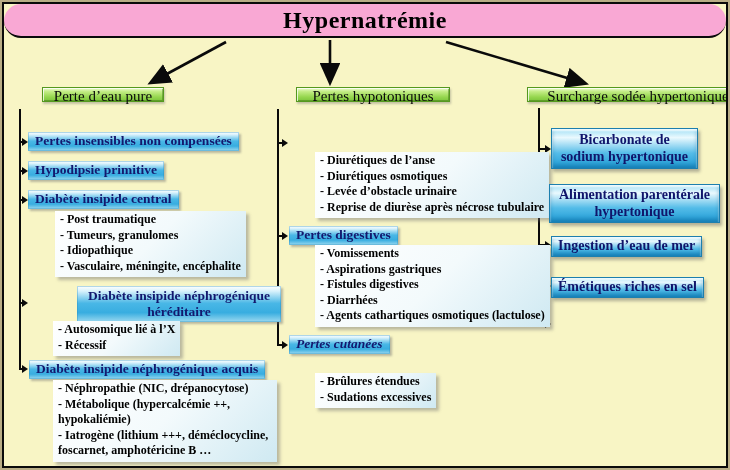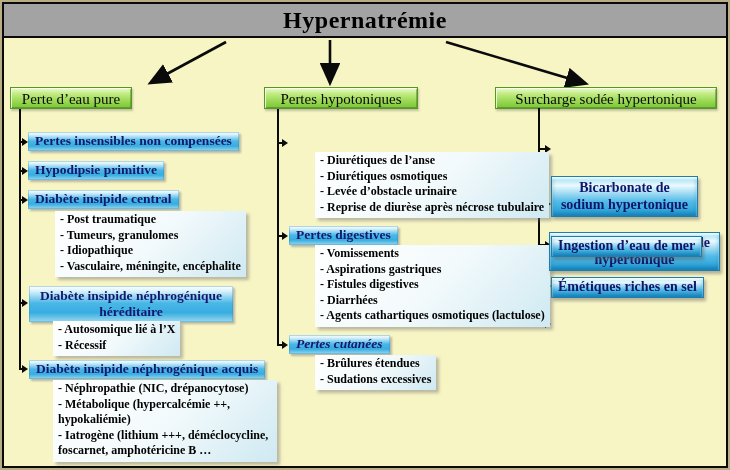--- a/index.html
+++ b/index.html
@@ -1,46 +1,46 @@
 <!DOCTYPE html>
 <html><head>
 <meta charset="utf-8">
 <style>
   html,body{margin:0;padding:0;background:#888;}
   #root{width:730px;height:470px;background:#b9ad86;padding:2px;box-sizing:border-box;font-family:"Liberation Serif", serif;}
   #app{position:relative;width:100%;height:100%;box-sizing:border-box;border:2px solid #0a0a0a;background:#f8f5c5;overflow:hidden;}
 
-  .titlebar{position:absolute;left:0;top:0;right:0;height:32px;background:#a3a3a3;
-    border-bottom:2px solid #0a0a0a;display:flex;align-items:center;justify-content:center;}
+  .titlebar{position:absolute;left:0;top:0;right:0;height:32px;background:#f9a8d4;
+    border-bottom:2px solid #0a0a0a;display:flex;align-items:center;justify-content:center;border-radius:17px;}
   .titlebar .t{font-size:24px;font-weight:bold;color:#000;letter-spacing:.5px;}
 
   .fan{position:absolute;left:0;top:36px;width:730px;height:50px;}
 
-  .cat{position:absolute;height:22px;box-sizing:border-box;display:flex;align-items:flex-end;justify-content:center;
+  .cat{position:absolute;height:15px;box-sizing:border-box;display:flex;align-items:flex-start;justify-content:center;
     font-size:15px;color:#0a0a0a;border:1px solid #55991f;
     background:linear-gradient(180deg,#eefad2 0%,#c2ec84 28%,#95d64e 70%,#7cc53c 100%);
-    box-shadow:inset 1px 1px 0 rgba(255,255,255,.75), inset -1px -1px 0 rgba(60,110,20,.45), 1px 2px 2px rgba(100,100,100,.35);}
+    box-shadow:inset 1px 1px 0 rgba(255,255,255,.75), inset -1px -1px 0 rgba(60,110,20,.45), 1px 2px 2px rgba(100,100,100,.35);margin-left:32px;}
 
   .vline{position:absolute;width:2px;background:#0a0a0a;}
   .ha{position:absolute;height:2px;background:#0a0a0a;}
   .ha::after{content:"";position:absolute;right:-6px;top:-3px;width:0;height:0;
     border-left:6px solid #0a0a0a;border-top:4px solid transparent;border-bottom:4px solid transparent;}
 
   .node{position:absolute;box-sizing:border-box;padding:1px 7px 2px;white-space:nowrap;
     font-size:13.5px;font-weight:bold;color:#13186e;text-align:center;
     background:linear-gradient(180deg,#ffffff 0%,#d9f2fc 14%,#49b7e6 48%,#38ade0 74%,#9bd9f0 100%);
     box-shadow:2px 2px 2px rgba(110,110,110,.45), inset 0 0 0 1px rgba(40,140,190,.35);}
-  .node.two{white-space:normal;line-height:16px;padding-top:2px;}
+  .node.two{white-space:normal;line-height:16px;padding-top:2px;margin-left:48px;}
 
   .node3d{position:absolute;box-sizing:border-box;padding:1px 6px 2px;white-space:nowrap;
     font-size:14px;font-weight:bold;color:#10156b;text-align:center;
     border:1px solid #1d7fae;
     background:linear-gradient(180deg,#9fdff5 0%,#eaf9fe 22%,#54bce8 62%,#1f9bd5 100%);
     box-shadow:inset 0 2px 2px rgba(255,255,255,.85), inset 0 -3px 4px rgba(10,90,140,.45), 2px 3px 3px rgba(90,90,90,.45);}
-  .node3d.two{white-space:normal;line-height:17px;display:flex;align-items:center;justify-content:center;margin-top:48px;}
+  .node3d.two{white-space:normal;line-height:17px;display:flex;align-items:center;justify-content:center;}
 
   .panel{position:absolute;box-sizing:border-box;padding:1px 5px 3px;white-space:nowrap;
     font-size:12px;font-weight:bold;line-height:15.5px;color:#000;
     background:linear-gradient(135deg,#ffffff 0%,#f3fafc 50%,#cfe9f2 100%);
     box-shadow:3px 3px 3px rgba(110,110,110,.45);margin-left:24px;}
   .panel.wrap{white-space:normal;}
 </style>
 </head>
 <body>
 
@@ -128,21 +128,21 @@
     <span>Pertes digestives</span></div>
   <div class="panel" style="left:287px;top:241px;">
     <div>- Vomissements</div>
     <div>- Aspirations gastriques</div>
     <div>- Fistules digestives</div>
     <div>- Diarrhées</div>
     <div>- Agents cathartiques osmotiques (lactulose)</div>
   </div>
   <div class="node" style="left:285px;top:331px;font-style:italic;">
     <span>Pertes cutanées</span></div>
-  <div class="panel" style="left:287px;top:351px;">
+  <div class="panel" style="left:287px;top:369px;">
     <div>- Brûlures étendues</div>
     <div>- Sudations excessives</div>
   </div>
 
   <div class="node3d two" style="left:547px;top:124px;width:147px;height:41px;">
     <span>Bicarbonate de sodium hypertonique</span>
       </div>
   <div class="node3d two" style="left:545px;top:180px;width:171px;height:39px;">
     <span>Alimentation parentérale hypertonique</span>
       </div>

